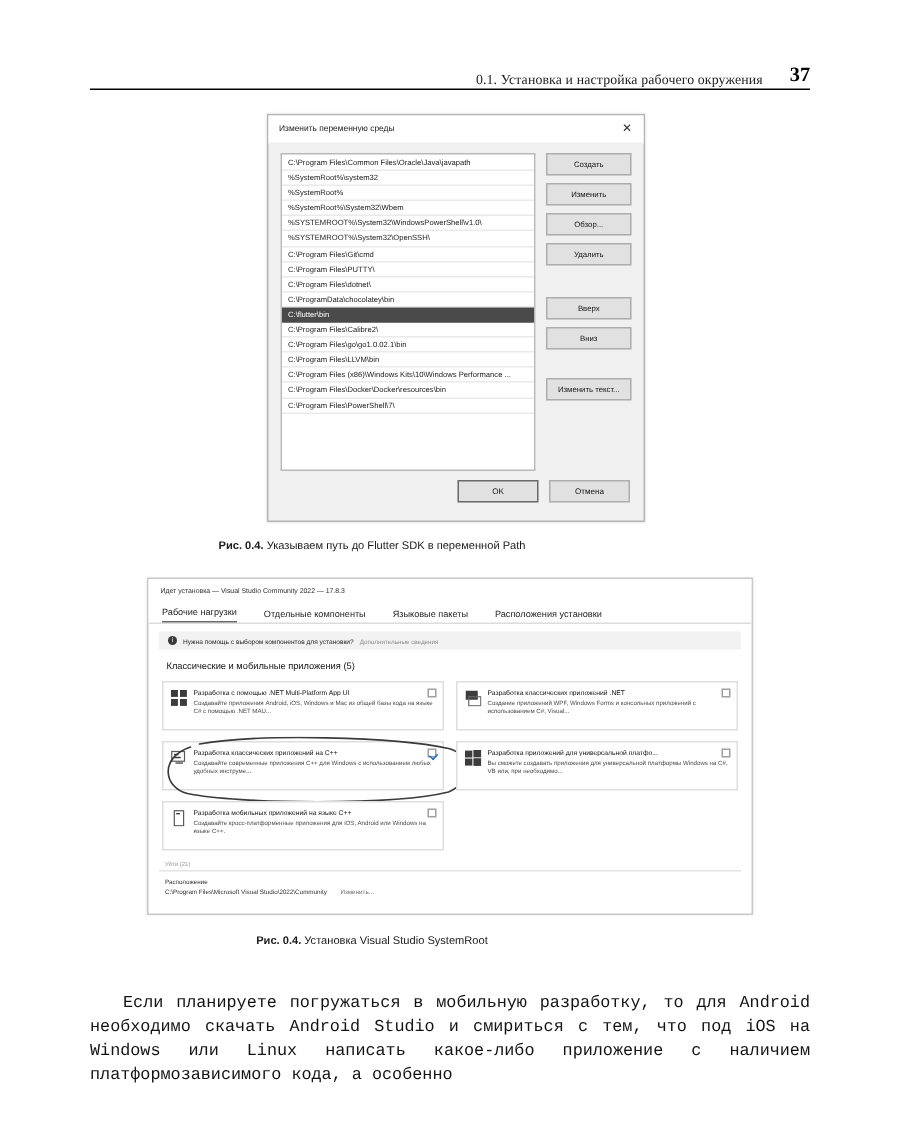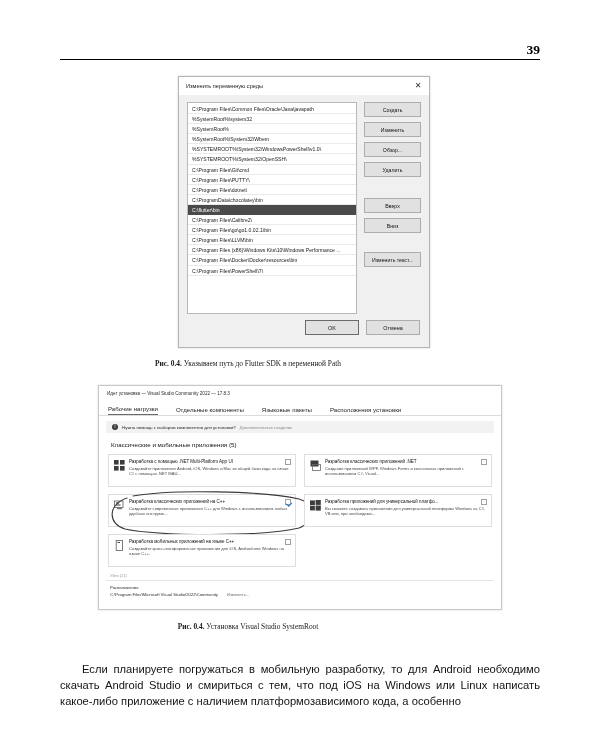--- a/index.html
+++ b/index.html
@@ -87,21 +87,21 @@
   .wbtn-foot {
     width: 54px; height: 15px; background: #e1e1e1; border: 1px solid #adadad;
     font-size: 5.4px; color: #111;
     display: flex; align-items: center; justify-content: center;
   }
   .wbtn-foot.default { border: 1.3px solid #6a6a6a; }
 
   
   .caption {
     position: absolute; width: 496px; left: 0; text-align: center;
-    font-family: Liberation Serif, serif;
+    font-family: Liberation Sans, sans-serif;
     font-size: 7.4px; color: #1a1a1a;
   }
   .caption b { font-weight: bold; }
   .cap4 { top: 359px; }
   .cap5 { top: 622px; }
 
   
   .fig5-wrap {
     position: absolute; left: 98px; top: 385px; width: 404px; height: 225px;
     background: #ffffff; border: 1px solid #c8c8c8;
@@ -188,31 +188,32 @@
   .vs-loc-l { font-size: 4.2px; color: #2d2d2d; }
   .vs-loc-p { font-size: 4.2px; color: #2d2d2d; margin-top: 1.5px; }
   .vs-loc-change { color: #6f6f6f; margin-left: 9px; }
 
   
   .ico-sq { display: block; }
 
   
   .body-par {
     position: absolute; left: 60px; top: 650px; width: 480px;
-    font-family: Liberation Sans, sans-serif;
+    font-family: Liberation Mono, monospace;
     font-size: 11.2px; line-height: 1.43; color: #131313;
     text-align: justify; text-indent: 22px;
     hyphens: manual;
   }
 </style>
 </head>
 <body>
 
 <div class="page-header">
-  <span class="header-pageno">39</span>
+  <span class="header-title">0.1. Установка и настройка рабочего окружения</span>
+  <span class="header-pageno">37</span>
 </div>
 <div class="header-rule"></div>
 
 <div class="fig4-wrap">
   <div class="winwin">
 
     <div class="win-title">
       <span class="win-title-text">Изменить переменную среды</span>
       <span class="win-close">✕</span>
     </div>

